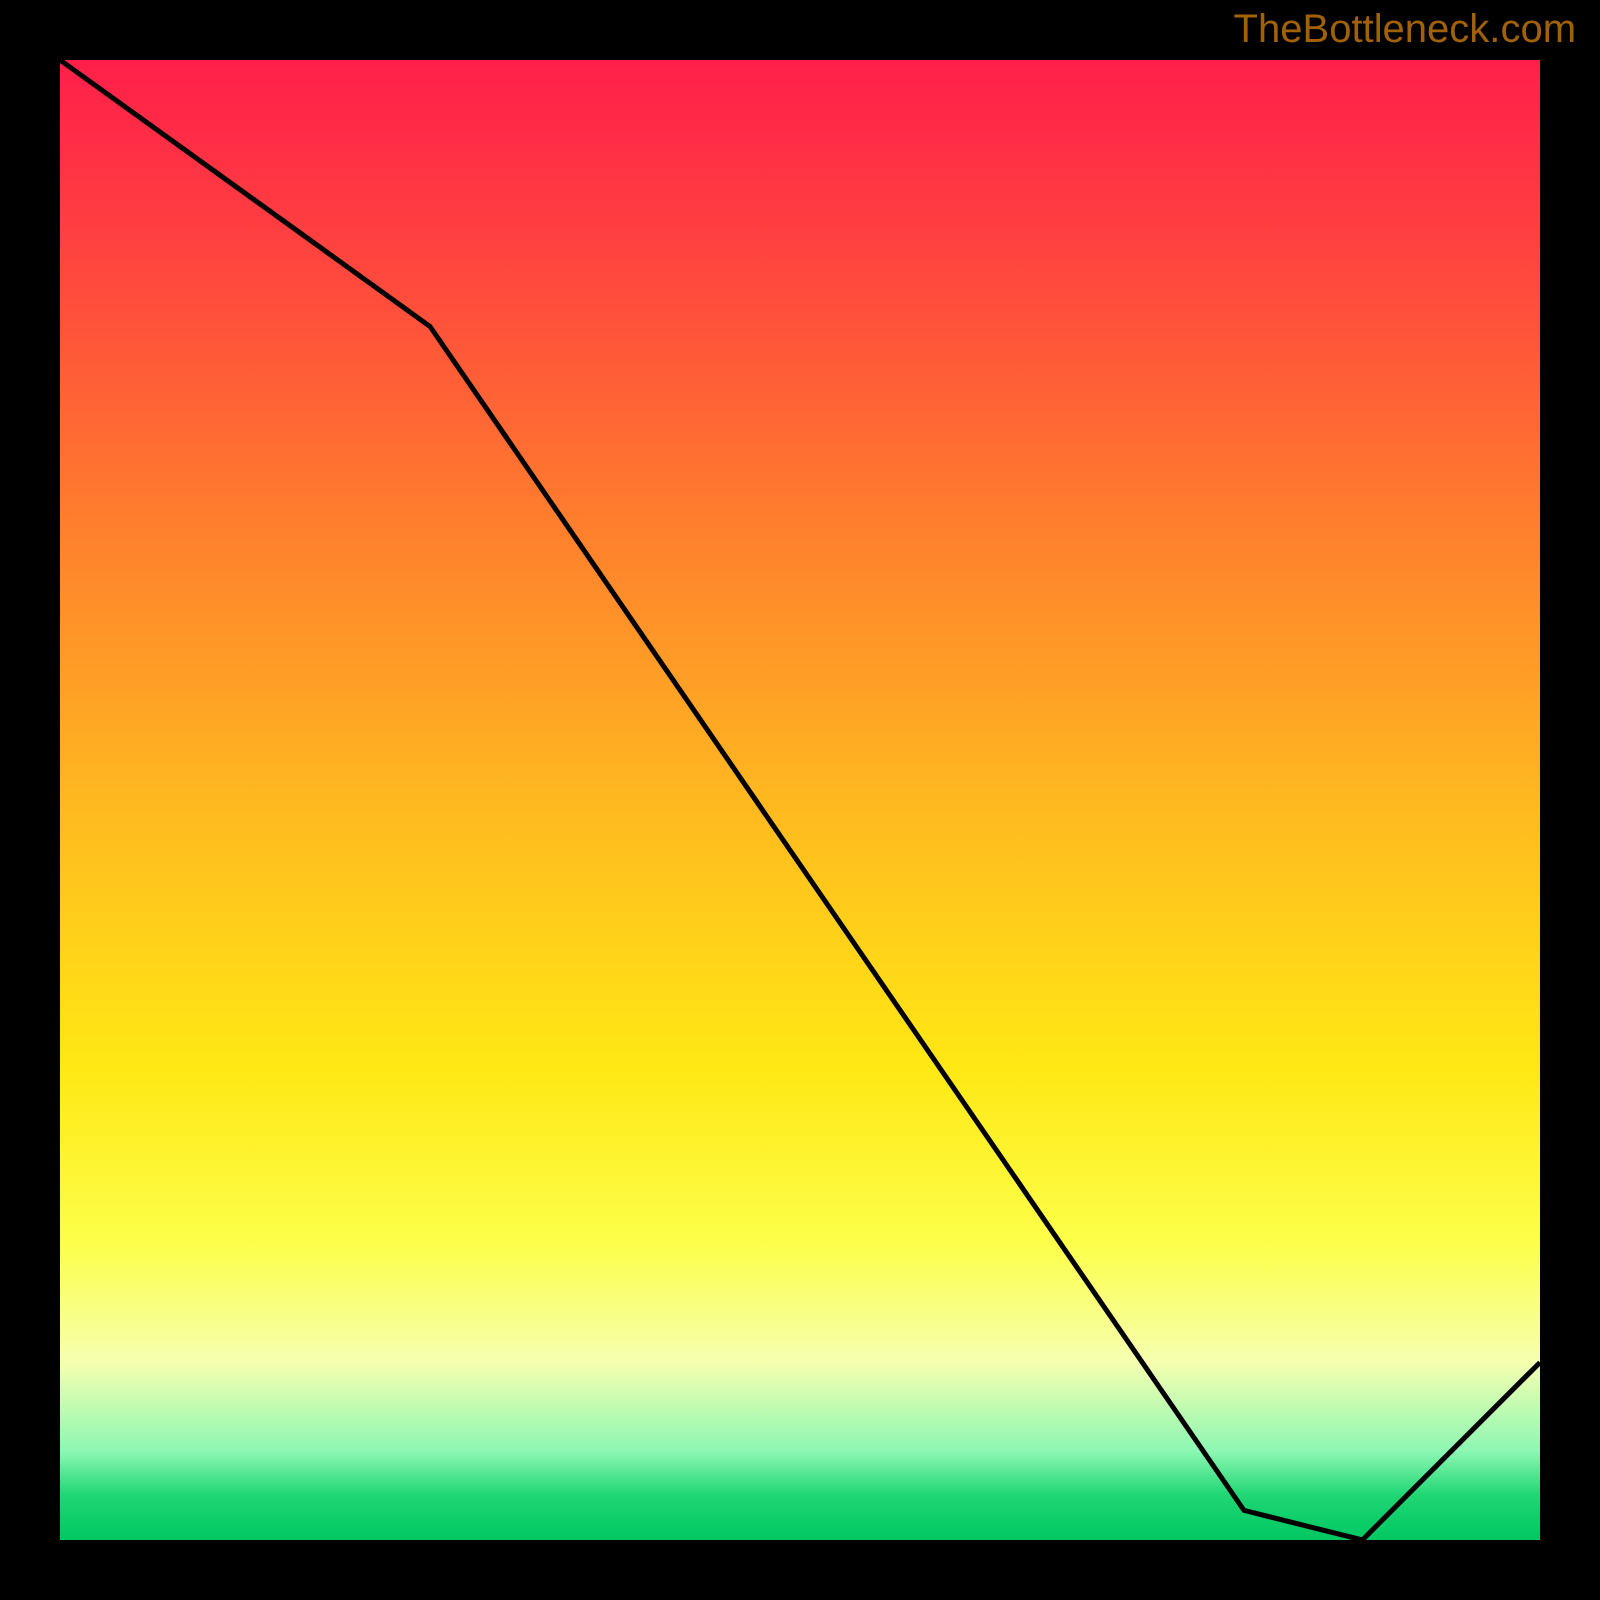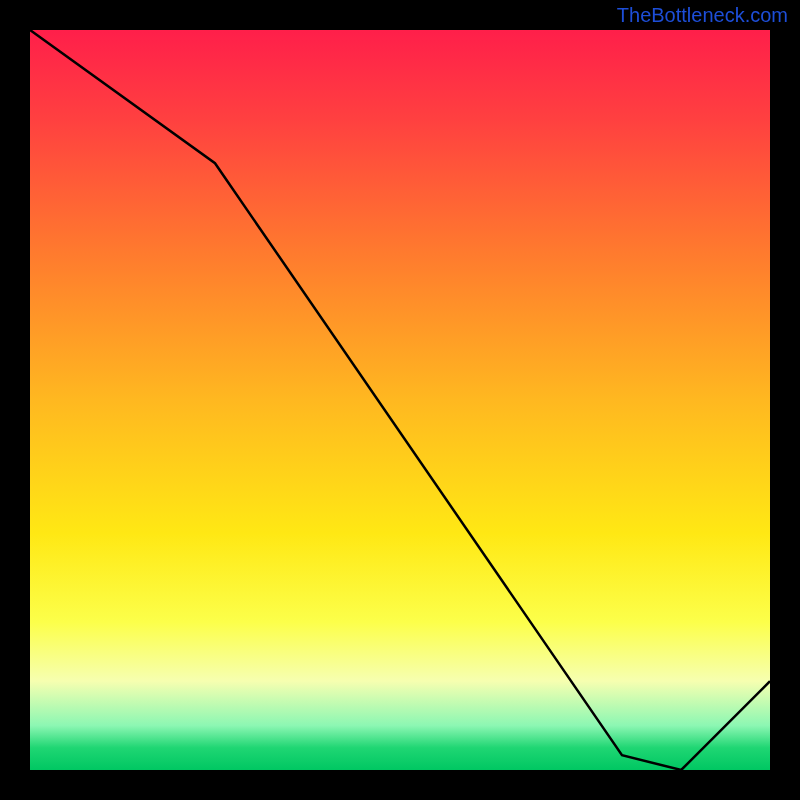--- a/index.html
+++ b/index.html
@@ -9,21 +9,21 @@
     width: 800px;
     height: 800px;
     position: relative;
     font-family: Arial, sans-serif;
   }
   .watermark {
     position: absolute;
     top: 4px;
     right: 12px;
     font-size: 20px;
-    color: #1d4ed8;
+    color: #a16207;
     font-weight: 500;
     z-index: 10;
     margin-left: 18px;
   }
   .chart-outer {
     position: absolute;
     left: 0;
     top: 0;
     width: 800px;
     height: 800px;

